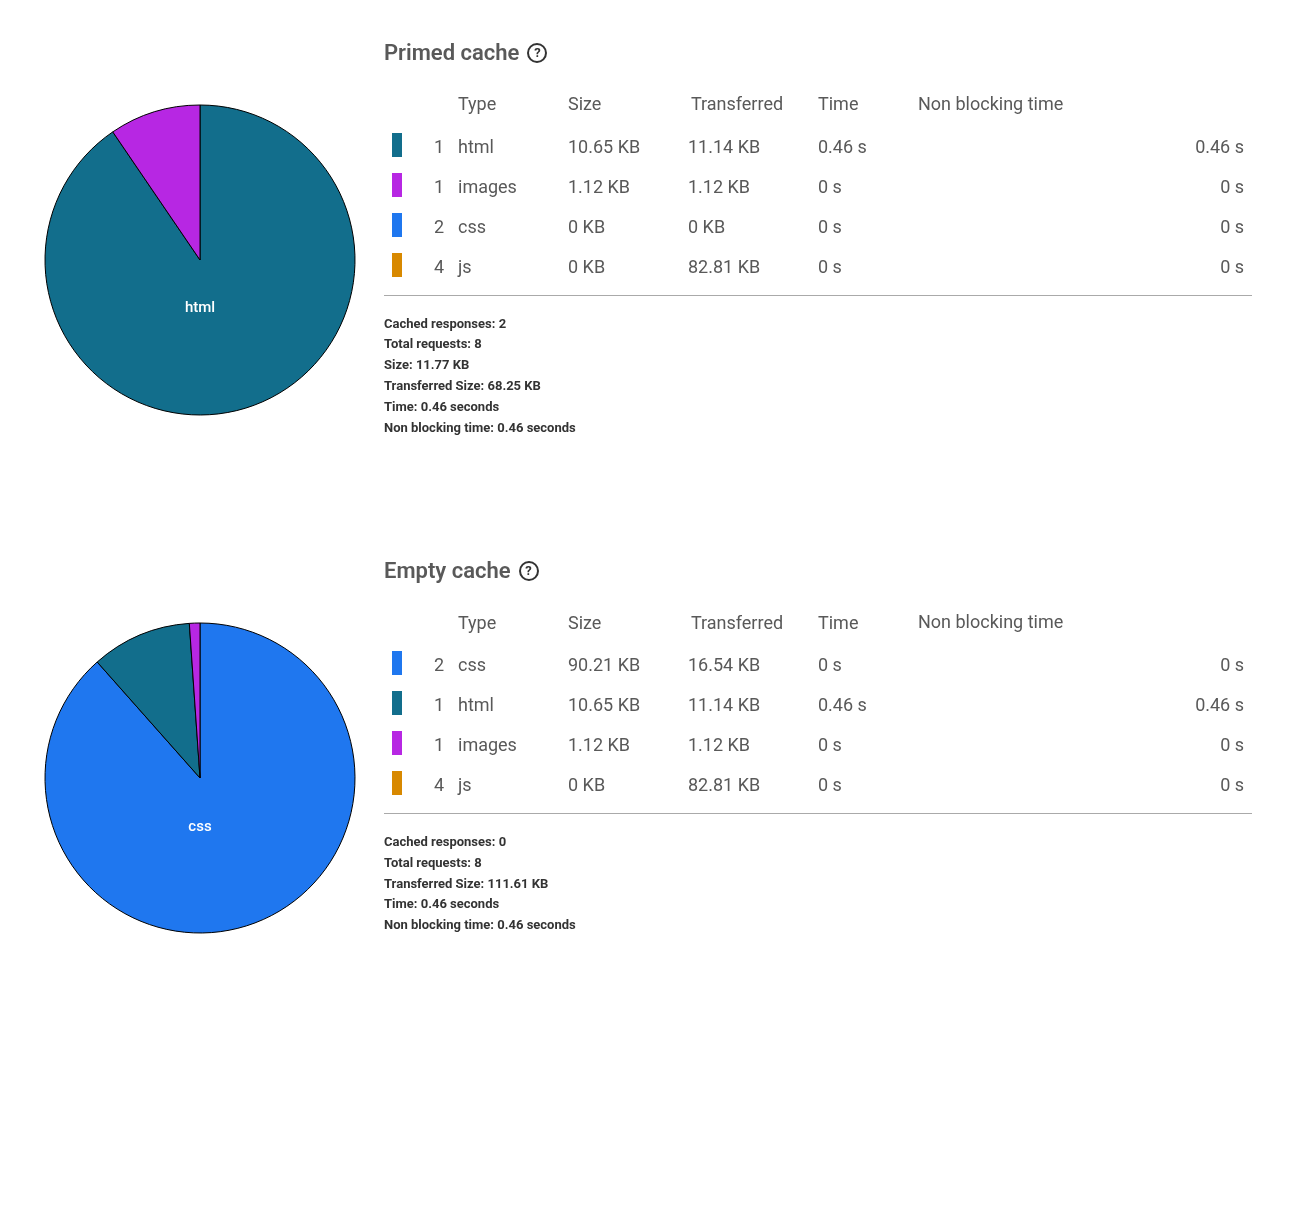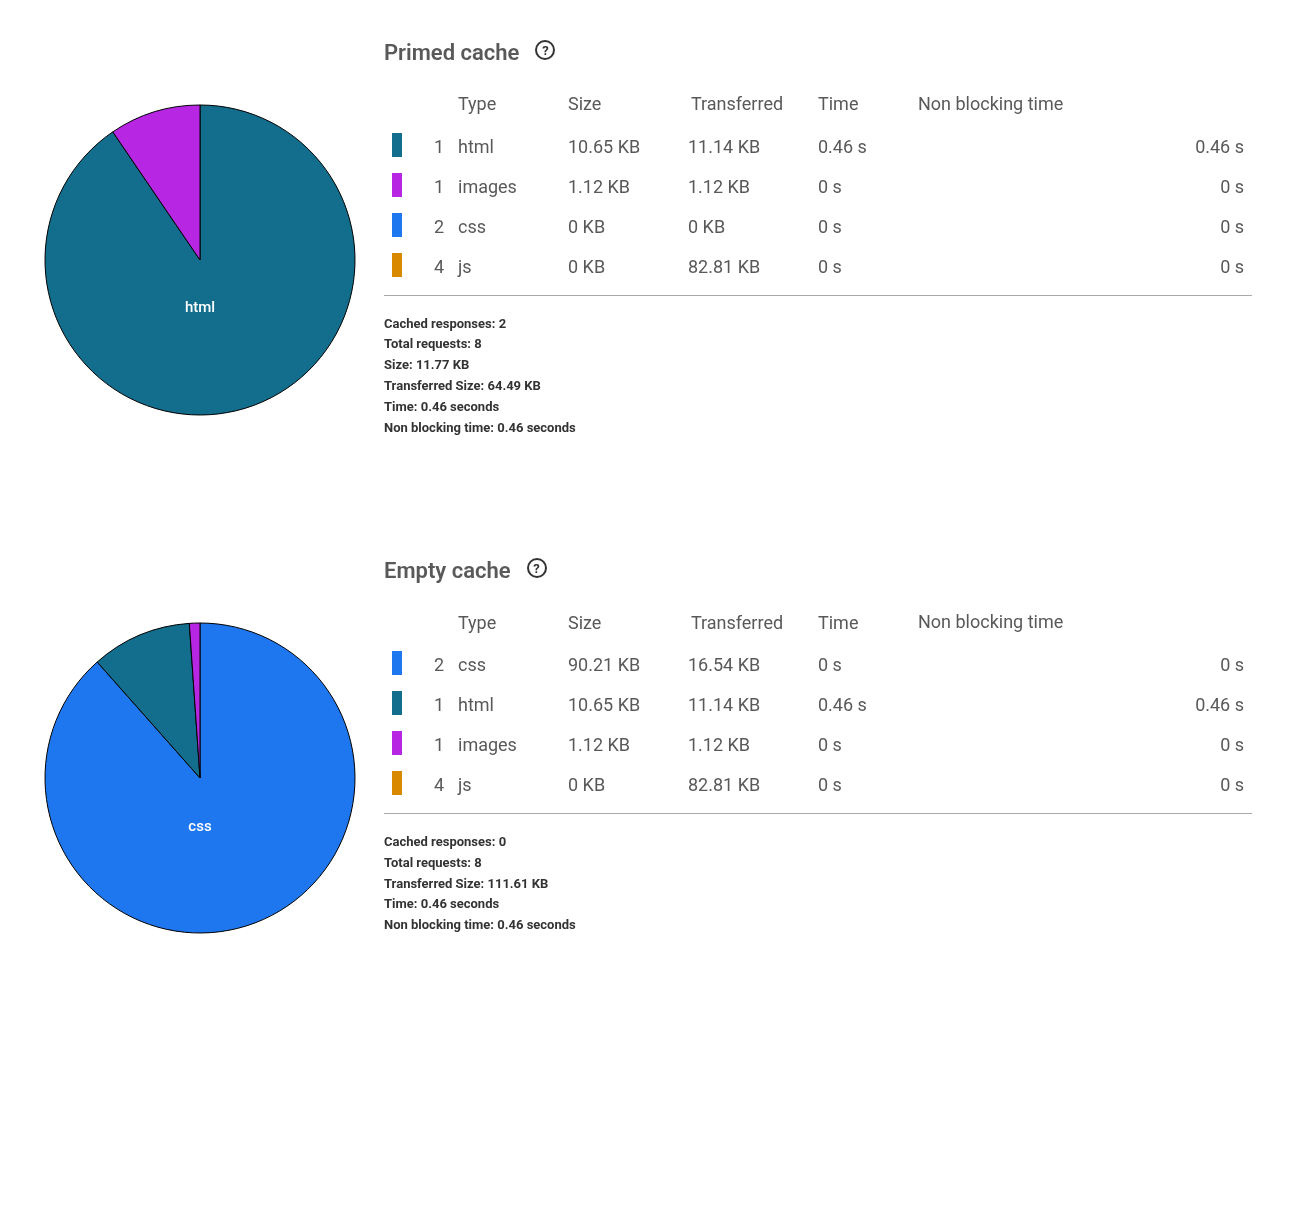--- a/index.html
+++ b/index.html
@@ -40,21 +40,22 @@
     .details {
       flex: 1;
       padding-top: 0;
     }
     .section-title {
       font-size: 22px;
       font-weight: 600;
       color: #595959;
       margin: 0 0 20px 0;
       display: flex;
-      gap: 16px;
+      align-items: center;
+      gap: 8px;
     }
     .help-icon {
       display: inline-flex;
       align-items: center;
       justify-content: center;
       width: 20px;
       height: 20px;
       border: 2px solid #333;
       border-radius: 50%;
       font-size: 13px;
@@ -181,21 +182,21 @@
         <td class="time-cell">0 s</td>
         <td class="nb-cell">0 s</td>
       </tr>
           </tbody>
       </table>
       <hr class="sep">
       <div class="summary">
         <div class="summary-row"><span class="summary-label">Cached responses:</span> <span class="summary-value">2</span></div>
         <div class="summary-row"><span class="summary-label">Total requests:</span> <span class="summary-value">8</span></div>
         <div class="summary-row"><span class="summary-label">Size:</span> <span class="summary-value">11.77 KB</span></div>
-        <div class="summary-row"><span class="summary-label">Transferred Size:</span> <span class="summary-value">64.49 KB</span></div>
+        <div class="summary-row"><span class="summary-label">Transferred Size:</span> <span class="summary-value">68.25 KB</span></div>
         <div class="summary-row"><span class="summary-label">Time:</span> <span class="summary-value">0.46 seconds</span></div>
         <div class="summary-row"><span class="summary-label">Non blocking time:</span> <span class="summary-value">0.46 seconds</span></div>
       </div>
     </div>
   </div>
   <div class="section">
     <div class="pie-container">
       <svg class="pie-svg" viewBox="0 0 320 320">
           <path d="M 160 160 L 160 5 A 155 155 0 1 1 57.19399546435031 44.00032141675575 Z" fill="#1f77ef" stroke="#000" stroke-width="1"></path>
           <path d="M 160 160 L 57.19399546435031 44.00032141675575 A 155 155 0 0 1 149.3126542275798 5.36888851094443 Z" fill="#126e8c" stroke="#000" stroke-width="1"></path>

